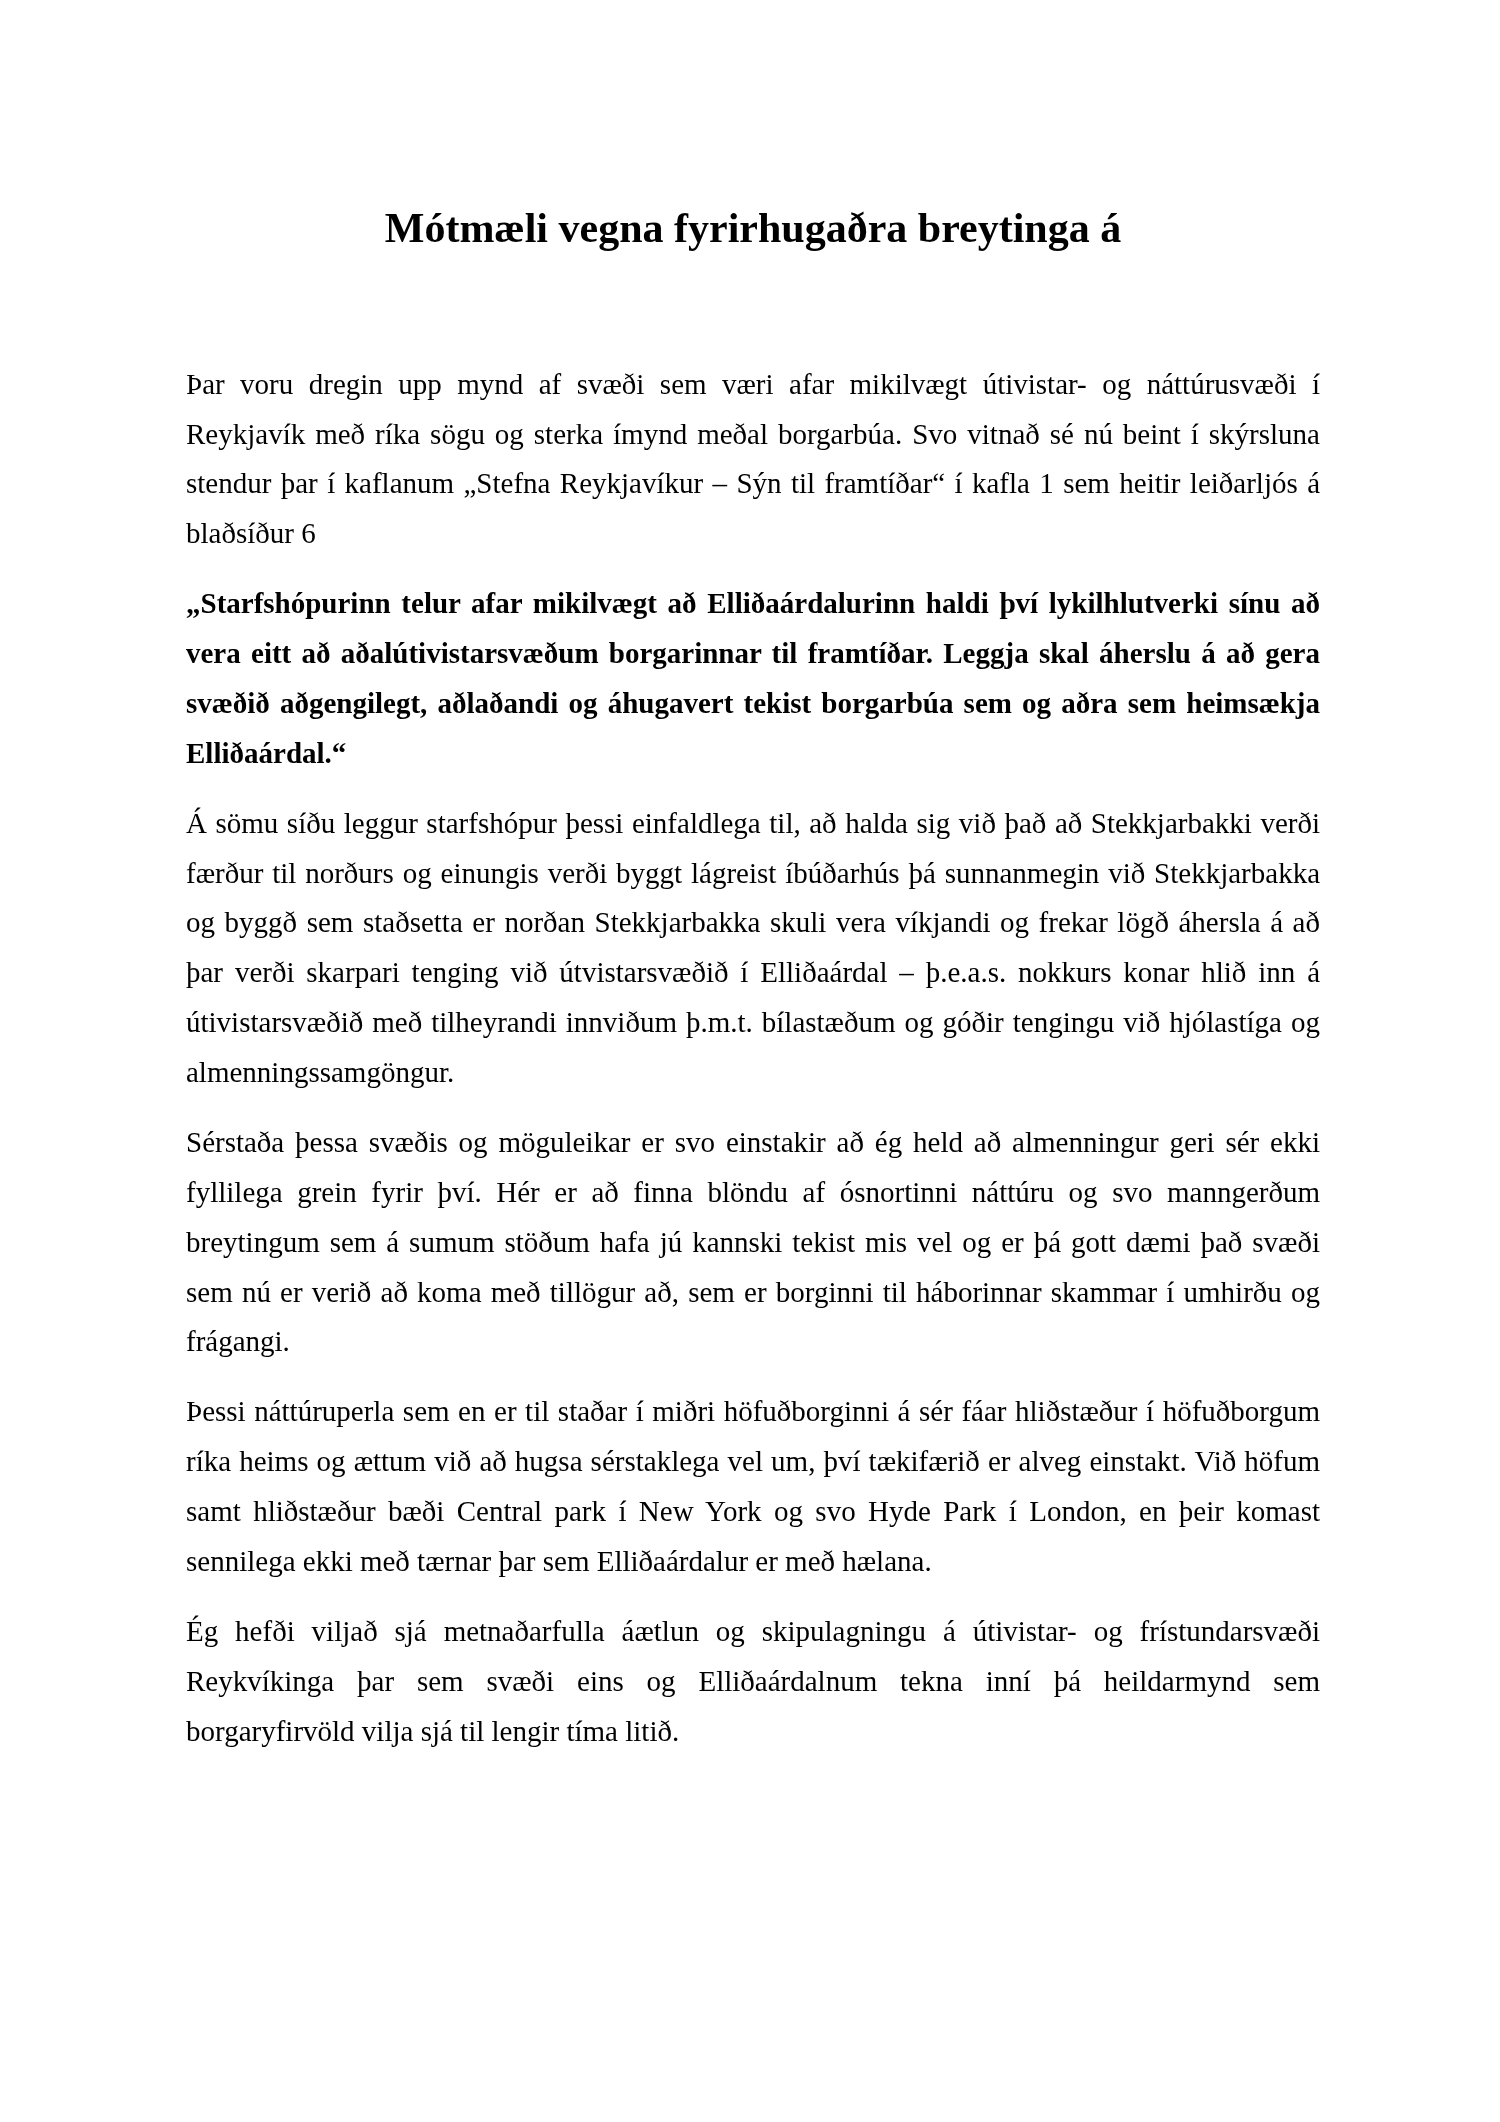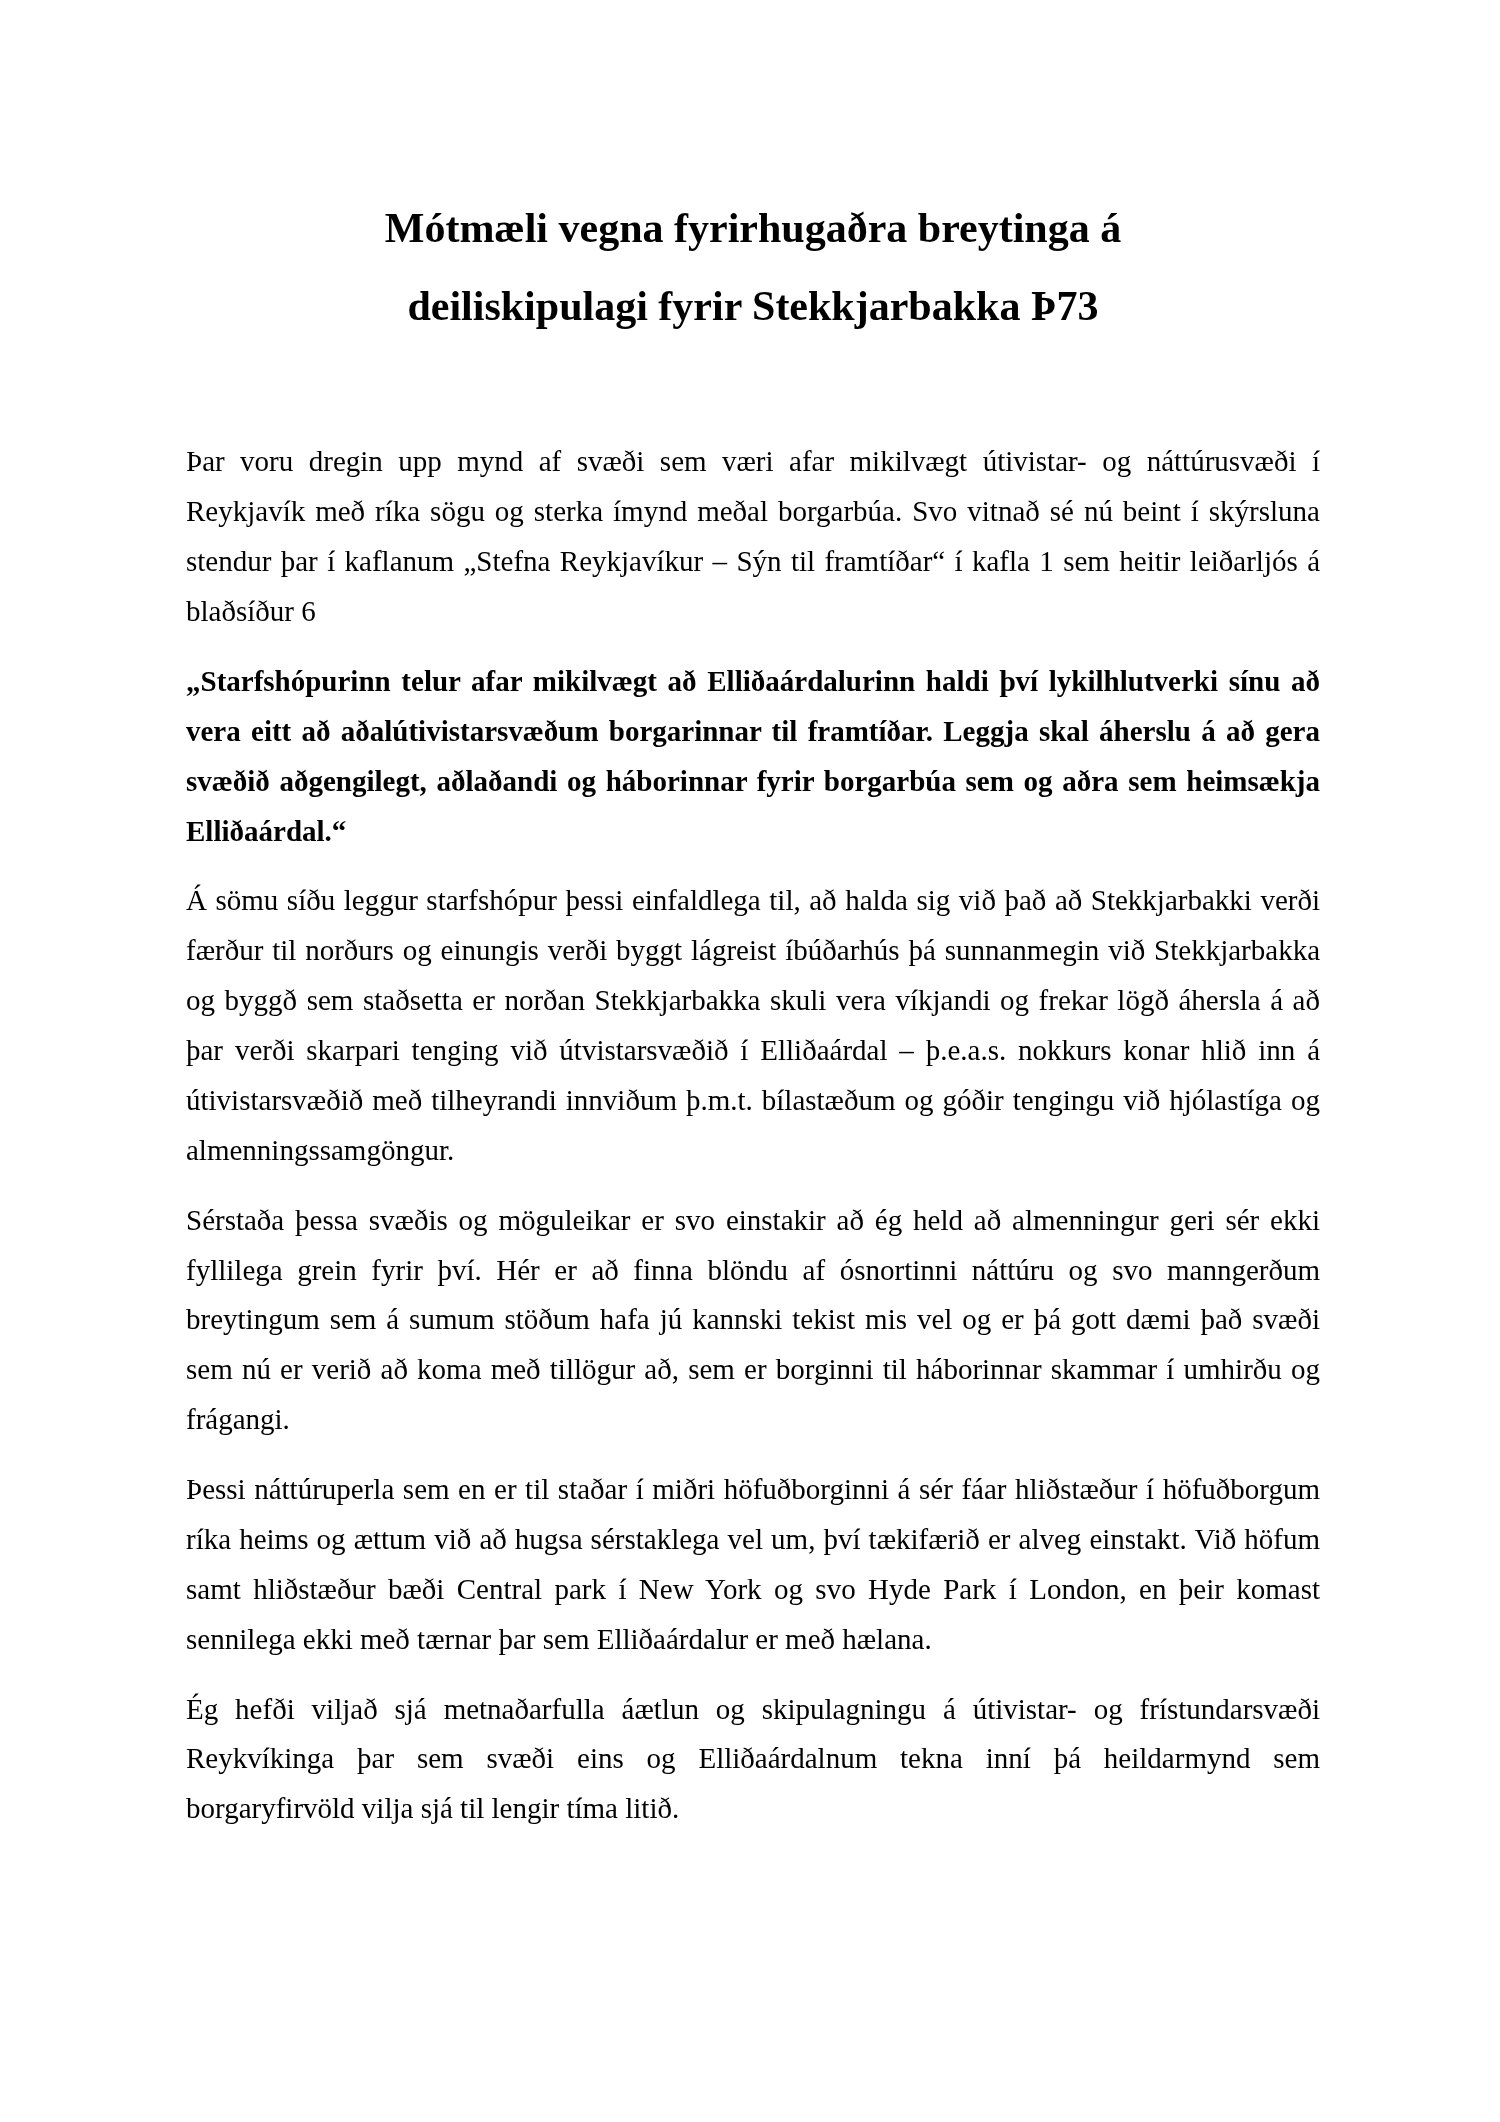--- a/index.html
+++ b/index.html
@@ -38,25 +38,24 @@
     font-weight: bold;
   }
 </style>
 </head>
 <body>
 
 <div class="page">
 
   <h1 class="doc-title">
     <span class="title-line">Mótmæli vegna fyrirhugaðra breytinga á</span>
-    <span class="title-line">deiliskipulagi fyrir Stekkjarbakka Þ73</span>
   </h1>
 
   <div class="doc-body">
     <p>Þar voru dregin upp mynd af svæði sem væri afar mikilvægt útivistar- og náttúrusvæði í Reykjavík með ríka sögu og sterka ímynd meðal borgarbúa. Svo vitnað sé nú beint í skýrsluna stendur þar í kaflanum „Stefna Reykjavíkur – Sýn til framtíðar“ í kafla 1 sem heitir leiðarljós á blaðsíður 6</p>
-    <p class="bold-para">„Starfshópurinn telur afar mikilvægt að Elliðaárdalurinn haldi því lykilhlutverki sínu að vera eitt að aðalútivistarsvæðum borgarinnar til framtíðar. Leggja skal áherslu á að gera svæðið aðgengilegt, aðlaðandi og háborinnar fyrir borgarbúa sem og aðra sem heimsækja Elliðaárdal.“</p>
+    <p class="bold-para">„Starfshópurinn telur afar mikilvægt að Elliðaárdalurinn haldi því lykilhlutverki sínu að vera eitt að aðalútivistarsvæðum borgarinnar til framtíðar. Leggja skal áherslu á að gera svæðið aðgengilegt, aðlaðandi og áhugavert tekist borgarbúa sem og aðra sem heimsækja Elliðaárdal.“</p>
     <p>Á sömu síðu leggur starfshópur þessi einfaldlega til, að halda sig við það að Stekkjarbakki verði færður til norðurs og einungis verði byggt lágreist íbúðarhús þá sunnanmegin við Stekkjarbakka og byggð sem staðsetta er norðan Stekkjarbakka skuli vera víkjandi og frekar lögð áhersla á að þar verði skarpari tenging við útvistarsvæðið í Elliðaárdal – þ.e.a.s. nokkurs konar hlið inn á útivistarsvæðið með tilheyrandi innviðum þ.m.t. bílastæðum og góðir tengingu við hjólastíga og almenningssamgöngur.</p>
     <p>Sérstaða þessa svæðis og möguleikar er svo einstakir að ég held að almenningur geri sér ekki fyllilega grein fyrir því. Hér er að finna blöndu af ósnortinni náttúru og svo manngerðum breytingum sem á sumum stöðum hafa jú kannski tekist mis vel og er þá gott dæmi það svæði sem nú er verið að koma með tillögur að, sem er borginni til háborinnar skammar í umhirðu og frágangi.</p>
     <p>Þessi náttúruperla sem en er til staðar í miðri höfuðborginni á sér fáar hliðstæður í höfuðborgum ríka heims og ættum við að hugsa sérstaklega vel um, því tækifærið er alveg einstakt. Við höfum samt hliðstæður bæði Central park í New York og svo Hyde Park í London, en þeir komast sennilega ekki með tærnar þar sem Elliðaárdalur er með hælana.</p>
     <p>Ég hefði viljað sjá metnaðarfulla áætlun og skipulagningu á útivistar- og frístundarsvæði Reykvíkinga þar sem svæði eins og Elliðaárdalnum tekna inní þá heildarmynd sem borgaryfirvöld vilja sjá til lengir tíma litið.</p>
   </div>
 
 </div>
 
 </body></html>

